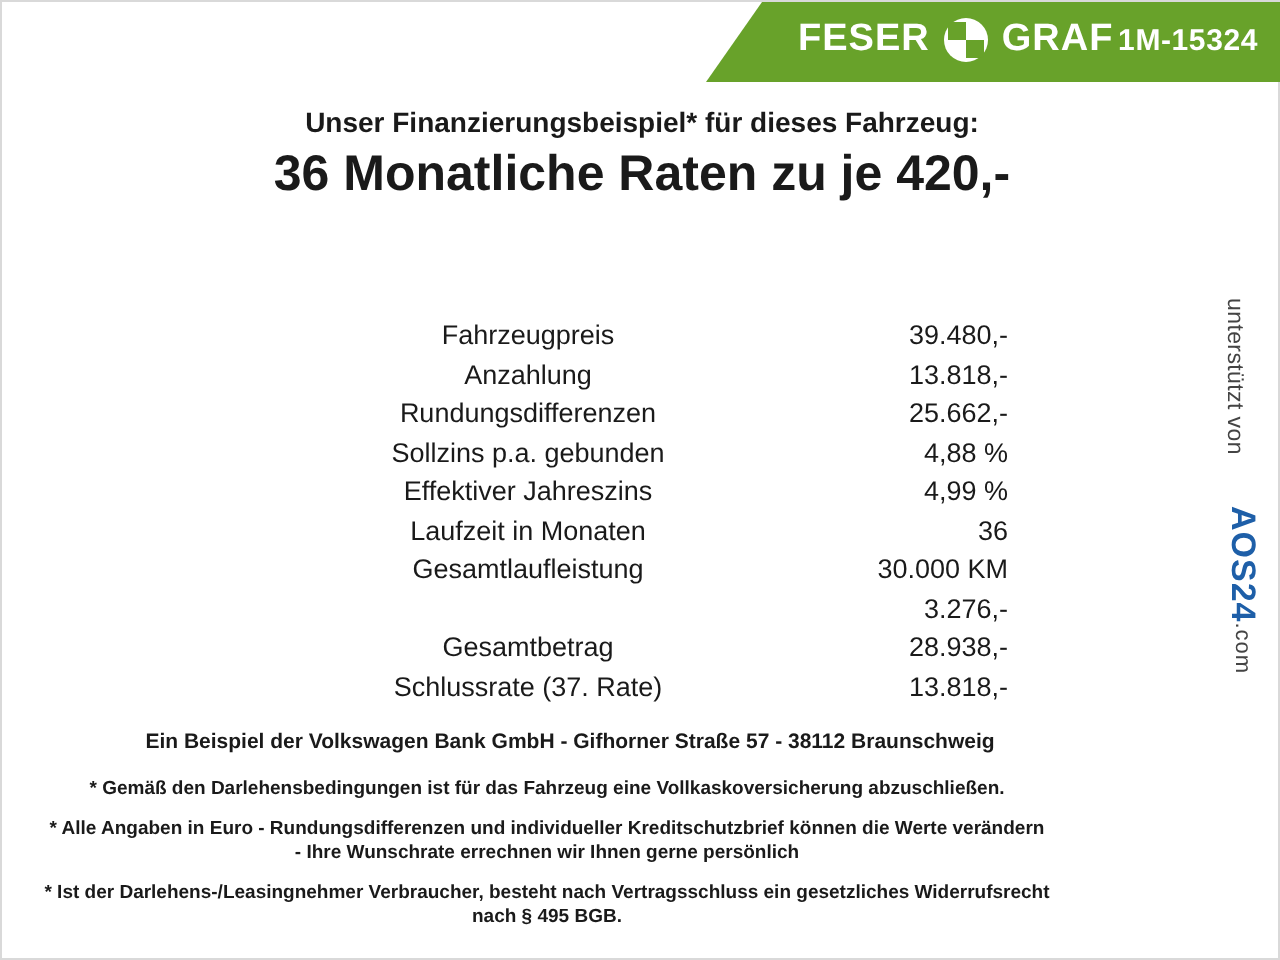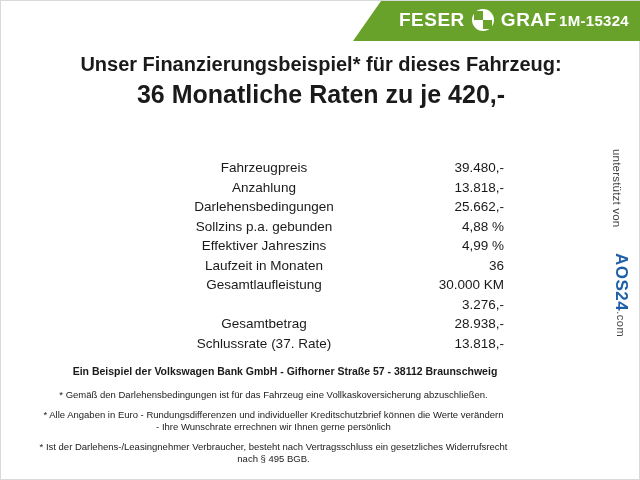--- a/index.html
+++ b/index.html
@@ -104,21 +104,21 @@
 
   
   .title-block {
     position: absolute;
     top: 52px;
     left: 0;
     width: 640px;
     text-align: center;
   }
   .title-sub {
-    font-size: 20px;
+    font-size: 14px;
     font-weight: bold;
     color: #1a1a1a;
     margin: 0 0 4px 0;
   }
   .title-main {
     font-size: 25px;
     font-weight: bold;
     color: #1a1a1a;
     margin: 0;
   }
@@ -158,21 +158,21 @@
     color: #1a1a1a;
   }
   .footnotes {
     position: absolute;
     top: 388px;
     left: 0;
     width: 545px;
     text-align: center;
     font-size: 9.5px;
     line-height: 12.5px;
-    font-weight: normal;
+    font-weight: bold;
     color: #1a1a1a;
   }
   .footnotes p {
     margin: 0 0 7px 0;
   }
   .footnotes p:last-child {
     margin-bottom: 0;
   }
 
   
@@ -233,21 +233,21 @@
   <div class="table">
     <div class="row">
       <span class="label">Fahrzeugpreis</span>
       <span class="value">39.480,-</span>
     </div>
     <div class="row">
       <span class="label">Anzahlung</span>
       <span class="value">13.818,-</span>
     </div>
     <div class="row">
-      <span class="label">Darlehensbedingungen</span>
+      <span class="label">Rundungsdifferenzen</span>
       <span class="value">25.662,-</span>
     </div>
     <div class="row">
       <span class="label">Sollzins p.a. gebunden</span>
       <span class="value">4,88 %</span>
     </div>
     <div class="row">
       <span class="label">Effektiver Jahreszins</span>
       <span class="value">4,99 %</span>
     </div>

